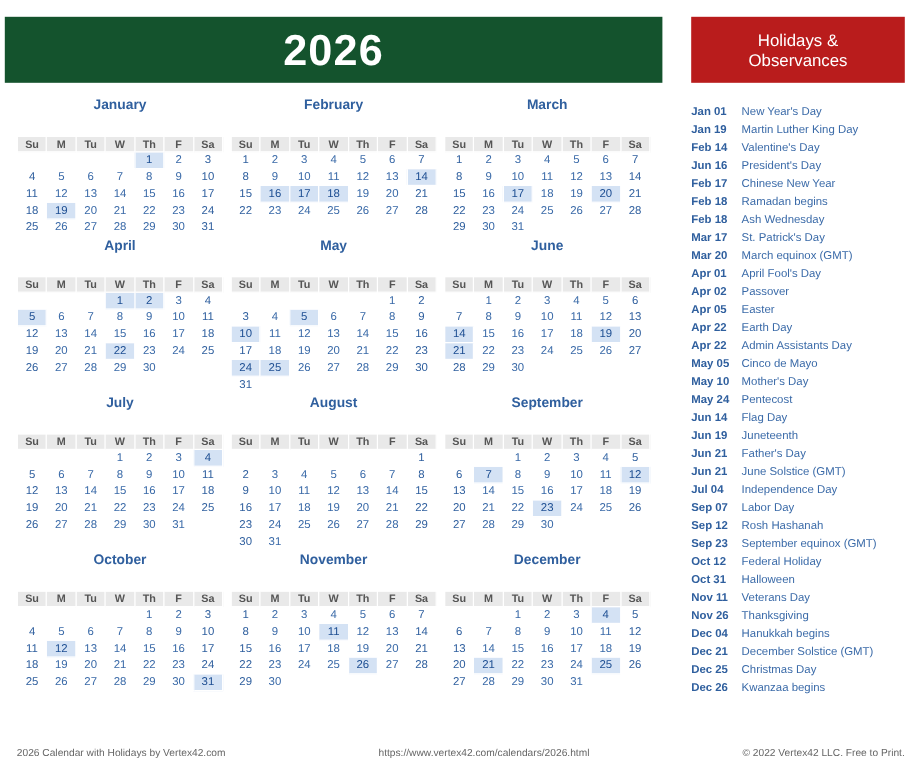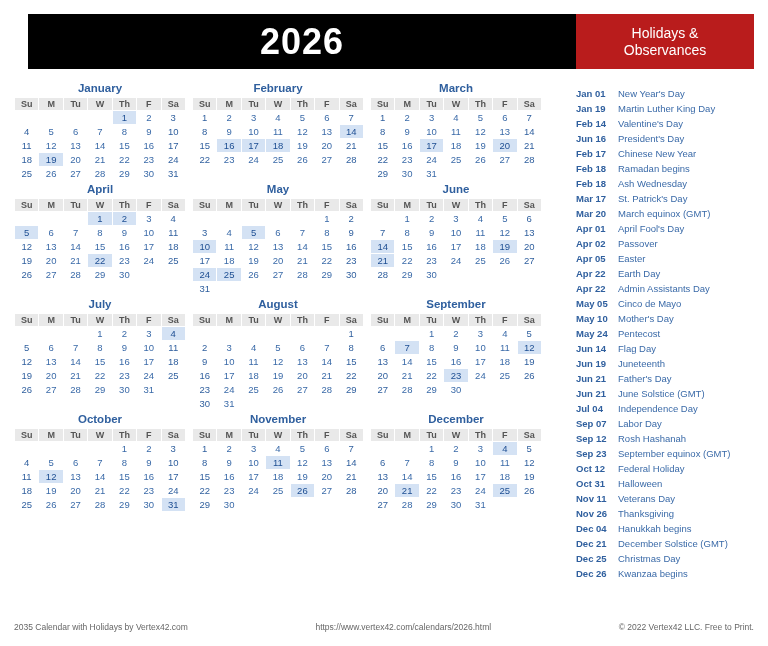--- a/index.html
+++ b/index.html
@@ -11,23 +11,23 @@
   }
   #page {
     position: relative;
     width: 768px; height: 646px;
     background: #ffffff;
     overflow: hidden;
   }
   
   #year-banner {
     position: absolute;
-    left: 28px; top: 14px;
+    left: 4px; top: 14px;
     width: 548px; height: 55px;
-    background: #000000;
+    background: #14532d;
     display: flex; align-items: center; justify-content: center;
   }
   #year-banner .year-text {
     color: #ffffff;
     font-size: 36px;
     font-weight: bold;
     letter-spacing: 1px;
   }
   #holidays-banner {
     position: absolute;
@@ -48,21 +48,21 @@
     grid-template-columns: repeat(3, 172px);
     grid-column-gap: 6px;
     grid-row-gap: 2px;
   }
   .month { width: 172px; }
   .month-title {
     text-align: center;
     font-size: 11.5px;
     font-weight: bold;
     color: #2f5f9e;
-    padding-bottom: 3px;
+    padding-bottom: 19px;
   }
   table.cal {
     border-collapse: collapse;
     width: 172px;
     table-layout: fixed;
   }
   table.cal th {
     font-size: 9px;
     font-weight: bold;
     color: #555555;
@@ -1026,18 +1026,18 @@
         <span class="hol-date">Dec 25</span>
         <span class="hol-name">Christmas Day</span>
       </div>
       <div class="hol-row">
         <span class="hol-date">Dec 26</span>
         <span class="hol-name">Kwanzaa begins</span>
       </div>
     </div>
 
   <div id="footer">
-    <span class="left">2035 Calendar with Holidays by Vertex42.com</span>
+    <span class="left">2026 Calendar with Holidays by Vertex42.com</span>
     <span class="mid">https://www.vertex42.com/calendars/2026.html</span>
     <span class="right">© 2022 Vertex42 LLC. Free to Print.</span>
   </div>
 
 </div>
 
 </body></html>

